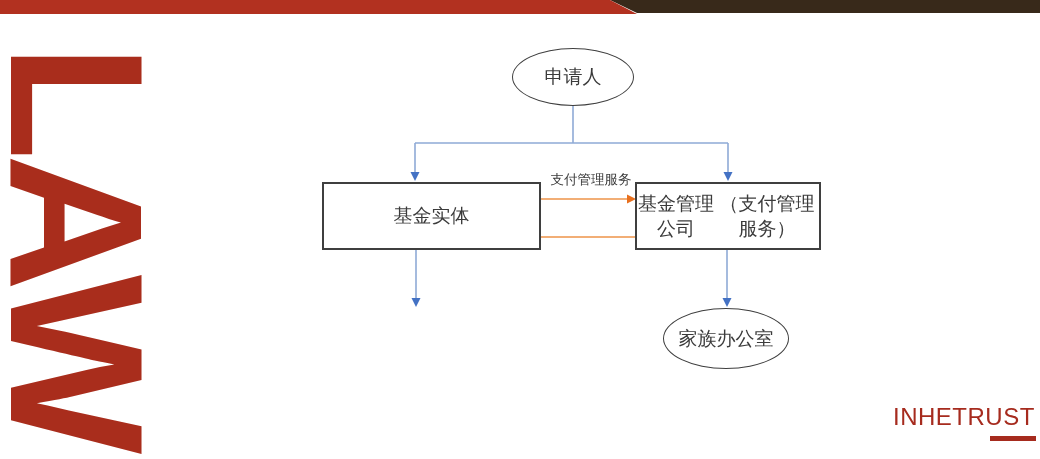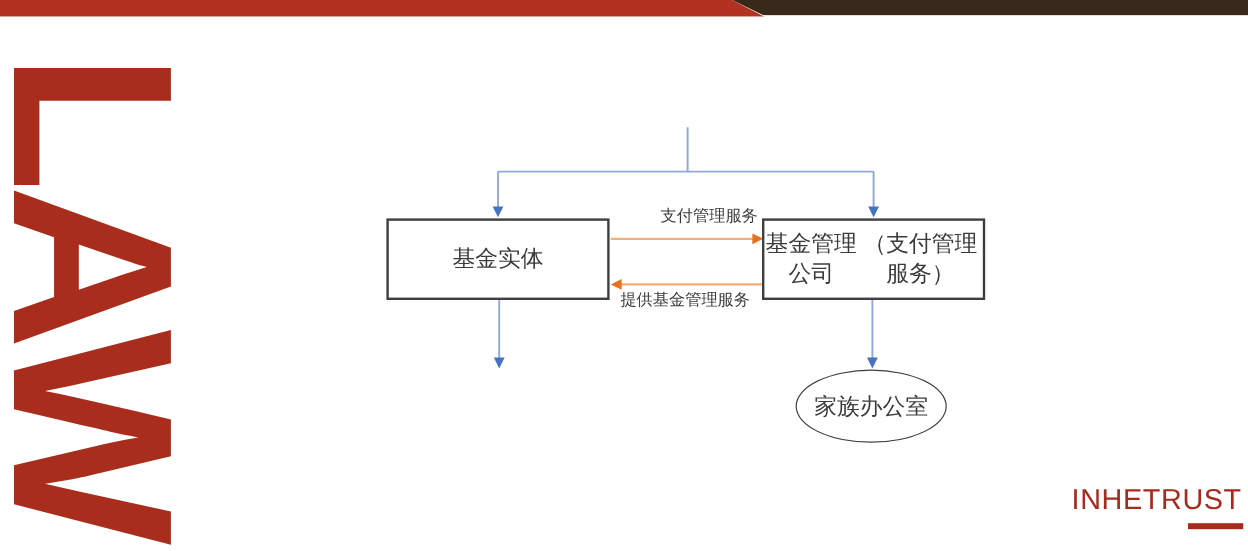--- a/index.html
+++ b/index.html
@@ -32,21 +32,21 @@
   .orange-head { fill:var(--orange-head); }
 
   
   .node {
     position:absolute; display:flex; align-items:center; justify-content:center;
     color:var(--ink); font-size:19px; text-align:center; background:#ffffff;
   }
   .ellipse { border:1.6px solid var(--shape-border); border-radius:50%; }
   .rect    { border:2px solid var(--shape-border); }
   .n-applicant        { left:512px; top:48px;  width:122px; height:58px; }
-  .n-fund-entity      { left:322px; top:182px; width:186px; height:68px; }
+  .n-fund-entity      { left:322px; top:182px; width:219px; height:68px; }
   .n-fund-manager     { left:635px; top:182px; width:186px; height:68px; flex-direction:row; line-height:1.32; }
   .n-investment       { left:353px; top:308px; width:126px; height:61px; }
   .n-investment-staff { left:663px; top:308px; width:126px; height:61px; }
 
   
   .edge-label {
     position:absolute; color:var(--ink); font-size:13.5px;
     width:150px; text-align:center; white-space:nowrap;
   }
   .lbl-pay     { left:516px; top:171px; }
@@ -82,34 +82,36 @@
     <polygon class="blue-head" points="416,307 411.5,298 420.5,298"></polygon>
     <path class="blue-line" d="M727,250 L727,299"></path>
     <polygon class="blue-head" points="727,307 722.5,298 731.5,298"></polygon>
 
     <path class="orange-line" d="M509,199 L628,199"></path>
     <polygon class="orange-head" points="636,199 627,194.5 627,203.5"></polygon>
     <path class="orange-line" d="M517,237 L635,237"></path>
     <polygon class="orange-head" points="509,237 518,232.5 518,241.5"></polygon>
   </svg>
 
+  <div class="node ellipse n-applicant">
+    <span>申请人</span>
+  </div>
 
   <div class="node rect n-fund-entity">
     <span>基金实体</span>
   </div>
 
   <div class="node rect n-fund-manager">
     <span>基金管理公司</span>
     <span>（支付管理服务）</span>
   </div>
 
 
   <div class="node ellipse n-investment-staff">
     <span>家族办公室</span>
   </div>
 
   <div class="edge-label lbl-pay">支付管理服务</div>
-  <div class="edge-label lbl-provide">提供基金管理服务</div>
 
   <div class="logo">INHETRUST</div>
   <div class="logo-underline"></div>
 
 </div>
 
 </body></html>

